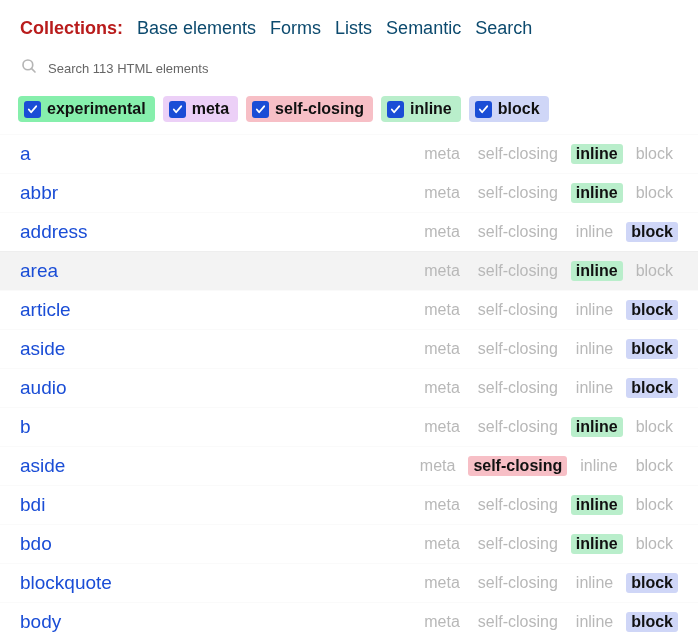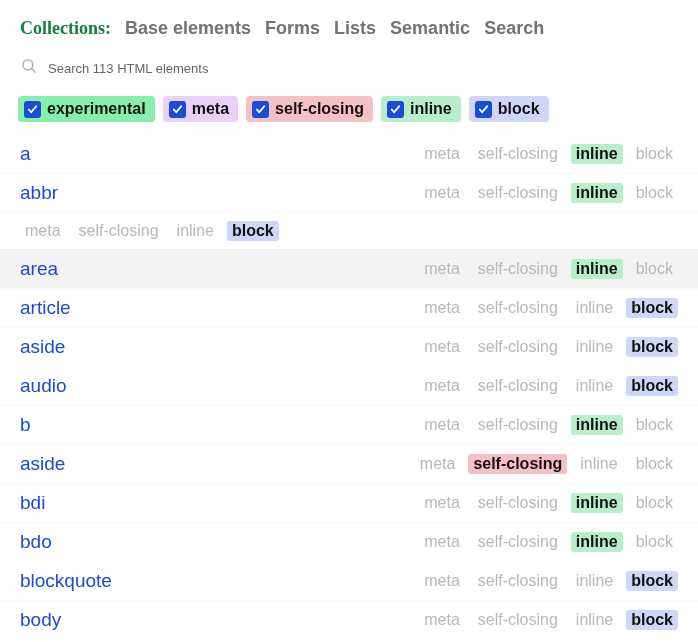--- a/index.html
+++ b/index.html
@@ -12,28 +12,26 @@
   }
   .header {
     padding: 18px 20px 12px 20px;
     display: flex;
     flex-wrap: wrap;
     align-items: center;
     gap: 14px;
   }
   .header-label {
     font-weight: 700;
-    color: #15803d;
-    font-family: Liberation Serif, serif;
+    color: #b91c1c;
   }
   .header-link {
-    color: #737373;
+    color: #0c4a6e;
     text-decoration: none;
     cursor: pointer;
-    font-weight: bold;
   }
   .search-row {
     padding: 6px 20px 10px 20px;
     display: flex;
     align-items: center;
     gap: 10px;
   }
   .search-icon {
     color: #b5b5b5;
     flex: 0 0 auto;
@@ -189,20 +187,21 @@
     <div class="row">
       <a class="row-name">abbr</a>
       <div class="tags">
         <span class="tag">meta</span>
         <span class="tag">self-closing</span>
         <span class="tag active-inline">inline</span>
         <span class="tag">block</span>
       </div>
     </div>
     <div class="row">
+      <a class="row-name">address</a>
       <div class="tags">
         <span class="tag">meta</span>
         <span class="tag">self-closing</span>
         <span class="tag">inline</span>
         <span class="tag active-block">block</span>
       </div>
     </div>
     <div class="row hover">
       <a class="row-name">area</a>
       <div class="tags">

